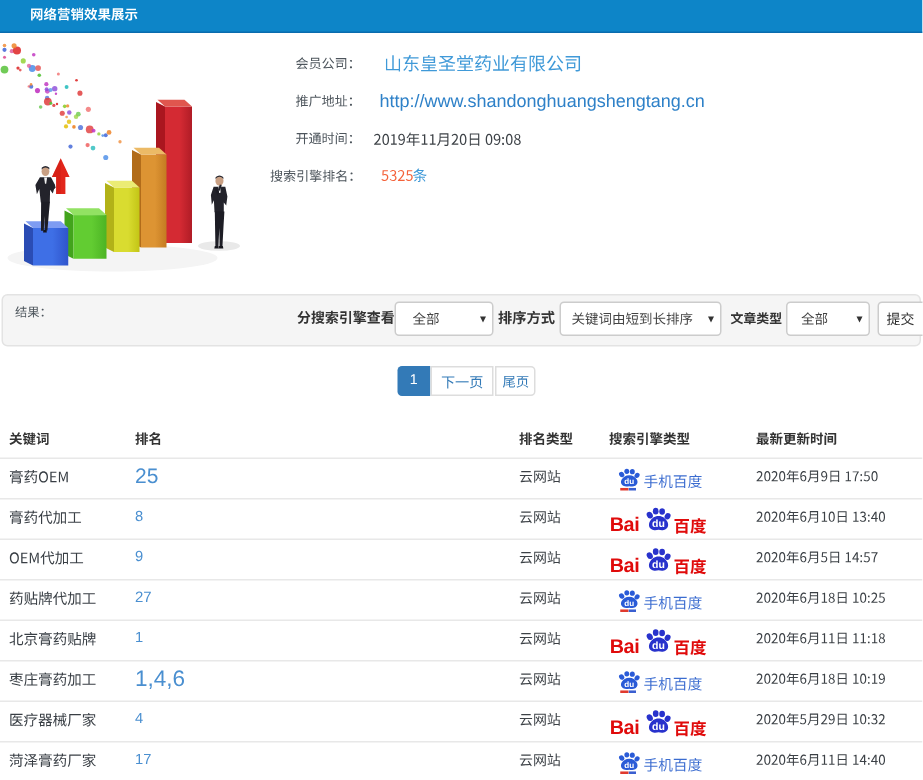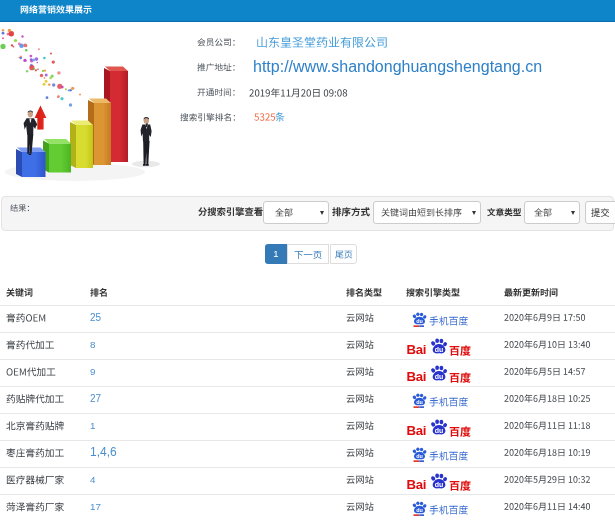--- a/index.html
+++ b/index.html
@@ -193,21 +193,21 @@
       <use href="#g38" x="300"></use>
       <use href="#g42" x="400"></use>
       <use href="#g106" x="500"></use>
       <use href="#g16" x="600"></use>
       <use href="#g78" x="700"></use>
       <use href="#g120" x="800"></use>
       <use href="#g24" x="900"></use>
       <use href="#g33" x="1000"></use>
     </g>
   </svg>
-<div class="lat" style="left:253px;top:61.4px;font-size:16px;line-height:12px;color:#2e81c8">http://www.shandonghuangshengtang.cn</div>
+<div class="lat" style="left:253px;top:61.4px;font-size:12px;line-height:12px;color:#2e81c8">http://www.shandonghuangshengtang.cn</div>
 <svg class="t" style="left:248.5px;top:86.8px" width="99" height="12">
     <g transform="translate(0,9.51) scale(0.0970)" fill="#3c4146">
       <use href="#g2" x="0"></use>
       <use href="#g0" x="56"></use>
       <use href="#g1" x="111"></use>
       <use href="#g9" x="166"></use>
       <use href="#g48" x="222"></use>
       <use href="#g1" x="322"></use>
       <use href="#g1" x="378"></use>
       <use href="#g77" x="433"></use>
@@ -501,21 +501,21 @@
 <div class="abs" style="left:0;top:494px;width:615px;height:1px;background:#e8e8e8"></div>
 <svg class="t" style="left:6.2px;top:311.7px" width="40" height="12">
     <g transform="translate(0,9.51) scale(0.0970)" fill="#383e44">
       <use href="#g105" x="0"></use>
       <use href="#g106" x="100"></use>
       <use href="#g13" x="200"></use>
       <use href="#g11" x="274"></use>
       <use href="#g12" x="333"></use>
     </g>
   </svg>
-<div class="lat" style="left:90px;top:312.0px;font-size:10px;line-height:11px;color:#4a8fd0">25</div>
+<div class="lat" style="left:90px;top:312.0px;font-size:14px;line-height:11px;color:#4a8fd0">25</div>
 <svg class="t" style="left:345.7px;top:311.9px" width="28" height="12">
     <g transform="translate(0,9.11) scale(0.0930)" fill="#3c4146">
       <use href="#g18" x="0"></use>
       <use href="#g104" x="100"></use>
       <use href="#g96" x="200"></use>
     </g>
   </svg>
 <svg class="t" style="left:504.4px;top:312.1px" width="81" height="11">
     <g transform="translate(0,8.82) scale(0.0900)" fill="#3c4146">
       <use href="#g2" x="0"></use>
@@ -774,21 +774,21 @@
 <svg class="t" style="left:6.2px;top:446.7px" width="58" height="12">
     <g transform="translate(0,9.51) scale(0.0970)" fill="#383e44">
       <use href="#g83" x="0"></use>
       <use href="#g50" x="100"></use>
       <use href="#g105" x="200"></use>
       <use href="#g106" x="300"></use>
       <use href="#g29" x="400"></use>
       <use href="#g47" x="500"></use>
     </g>
   </svg>
-<div class="lat" style="left:90px;top:447.0px;font-size:12px;line-height:11px;color:#4a8fd0">1,4,6</div>
+<div class="lat" style="left:90px;top:447.0px;font-size:15px;line-height:11px;color:#4a8fd0">1,4,6</div>
 <svg class="t" style="left:345.7px;top:446.9px" width="28" height="12">
     <g transform="translate(0,9.11) scale(0.0930)" fill="#3c4146">
       <use href="#g18" x="0"></use>
       <use href="#g104" x="100"></use>
       <use href="#g96" x="200"></use>
     </g>
   </svg>
 <svg class="t" style="left:504.4px;top:447.1px" width="86" height="11">
     <g transform="translate(0,8.82) scale(0.0900)" fill="#3c4146">
       <use href="#g2" x="0"></use>

